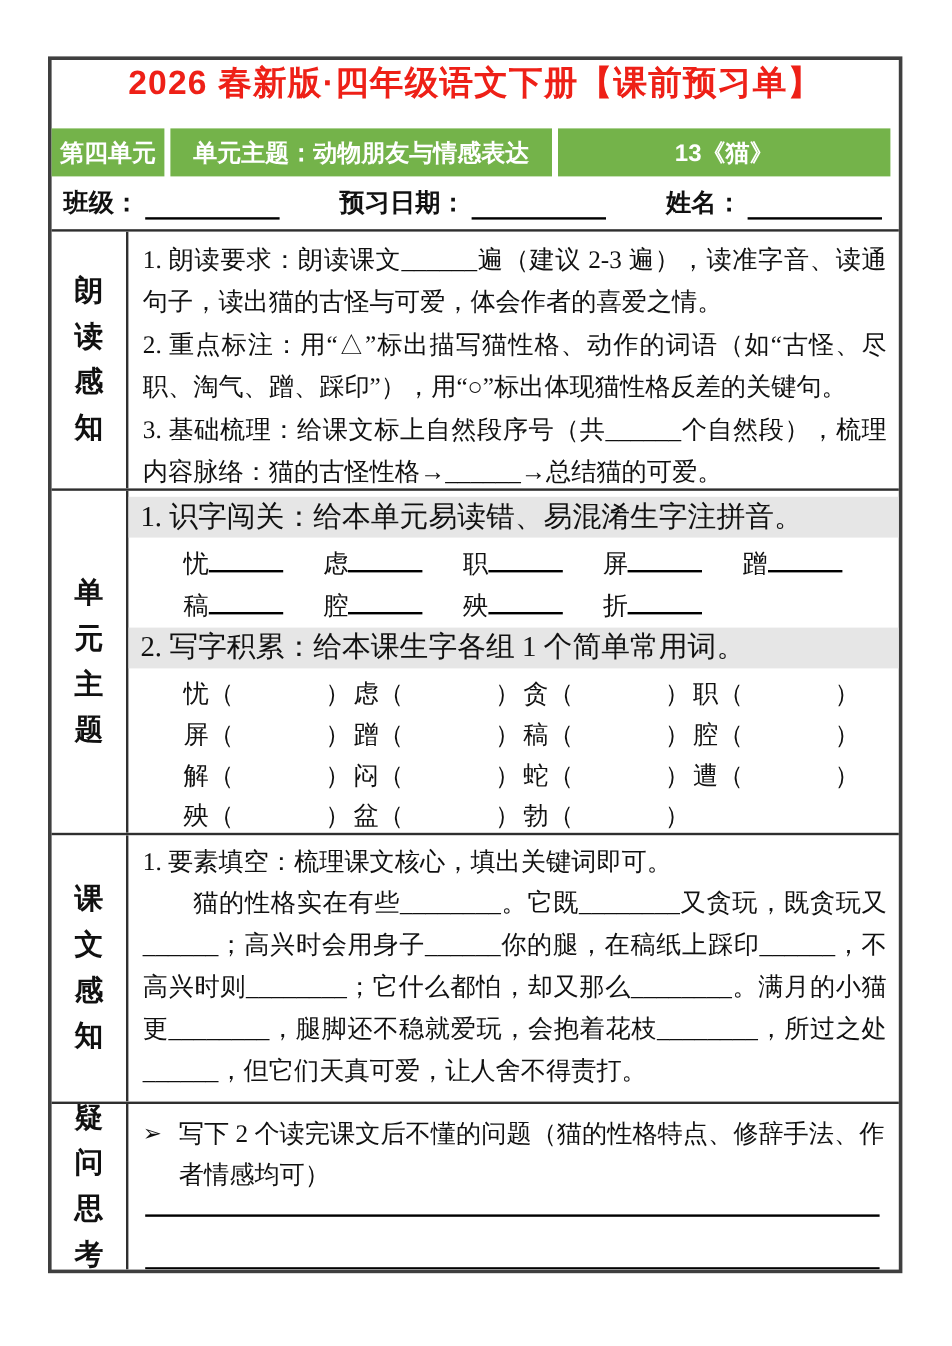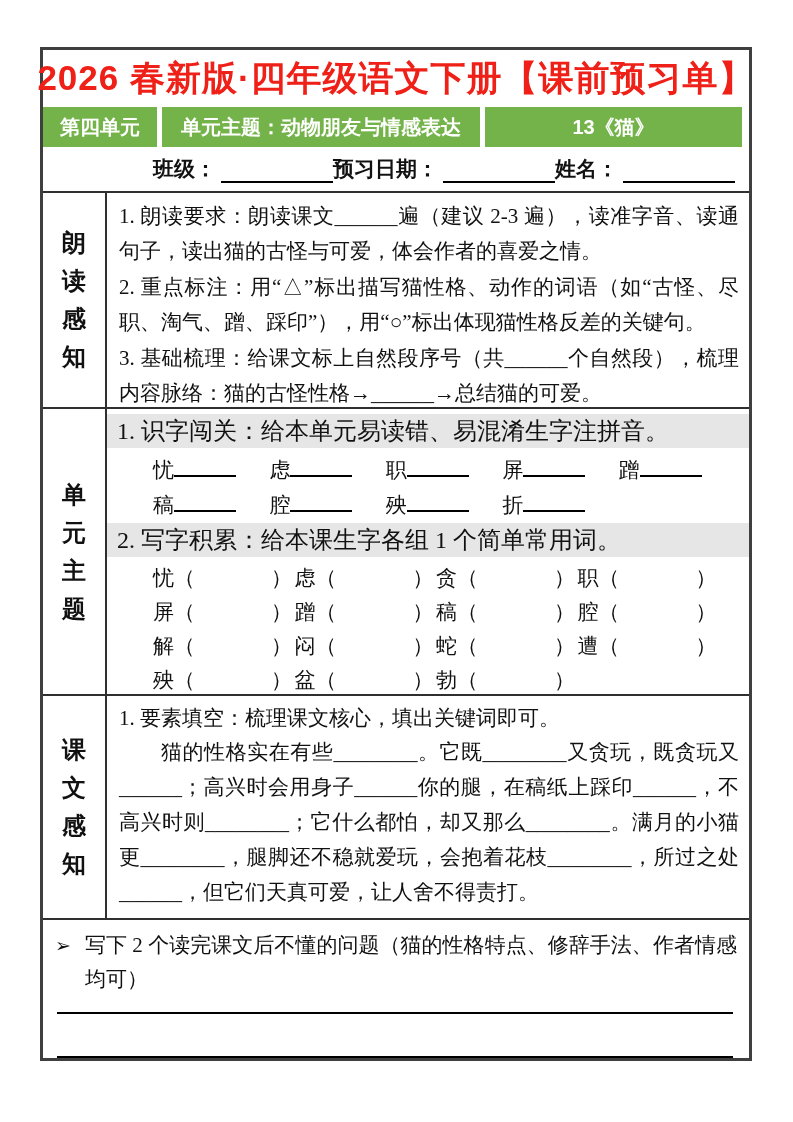--- a/index.html
+++ b/index.html
@@ -7,36 +7,36 @@
   .page {
     position:relative; width:793px; height:1122px; background:#ffffff;
     font-family:"Liberation Serif", serif; color:#111; overflow:hidden;
   }
   .doc {
     position:absolute; left:40px; top:47px; width:712px; height:1014px;
     border:3px solid #3f3f3f; background:#fff; display:flex; flex-direction:column;
   }
   
   .title-row {
-    height:57px; display:flex; align-items:center; justify-content:center;
+    height:57px; display:flex; justify-content:center;
     font-family:"Liberation Sans", sans-serif; font-weight:bold;
-    font-size:35px; color:#ee2017; letter-spacing:1px; white-space:nowrap;
+    font-size:28px; color:#ee2017; letter-spacing:1px; white-space:nowrap;
   }
   .unit-row { height:40px; display:flex; gap:5px; padding-right:7px; }
   .unit-cell {
     background:#74b34a; color:#fff; font-family:"Liberation Sans", sans-serif;
     font-weight:bold; font-size:20px; display:flex; align-items:center; justify-content:center;
     white-space:nowrap;
   }
-  .uc1 { width:114px; }
+  .uc1 { width:94px; }
   .uc2 { width:318px; }
   .uc3 { flex:1; }
   .info-row {
     height:46px; border-bottom:2px solid #2f2f2f;
-    display:flex; align-items:center; justify-content:flex-end;
+    display:flex; align-items:center; justify-content:space-between;
     padding:0 14px 0 10px; font-family:"Liberation Sans", sans-serif;
     font-weight:bold; font-size:21px; white-space:nowrap;
   }
   .info-group { display:flex; align-items:flex-end; }
   .wline { display:inline-block; width:112px; height:21px; border-bottom:2px solid #000; margin-left:5px; }
   
   .trow { display:flex; border-bottom:2px solid #2f2f2f; overflow:hidden; }
   .trow:last-child { border-bottom:none; flex:1; }
   .vlabel {
     width:64px; border-right:2px solid #2f2f2f; flex:none;
@@ -244,20 +244,21 @@
 
     <div class="trow s3">
       <div class="vlabel">课文感知</div>
       <div class="tcontent">
         <div class="instr">1. 要素填空：梳理课文核心，填出关键词即可。</div>
         <div class="para">猫的性格实在有些________。它既________又贪玩，既贪玩又______；高兴时会用身子______你的腿，在稿纸上踩印______，不高兴时则________；它什么都怕，却又那么________。满月的小猫更________，腿脚还不稳就爱玩，会抱着花枝________，所过之处______，但它们天真可爱，让人舍不得责打。</div>
       </div>
     </div>
 
     <div class="trow s4">
+      <div class="vlabel">疑问思考</div>
       <div class="tcontent">
         <div class="prompt">
           <span class="bullet">➢</span>
           <span class="prompt-text">写下 2 个读完课文后不懂的问题（猫的性格特点、修辞手法、作者情感均可）</span>
         </div>
         <div class="ansline ans1"></div>
         <div class="ansline ans2"></div>
       </div>
     </div>
 

